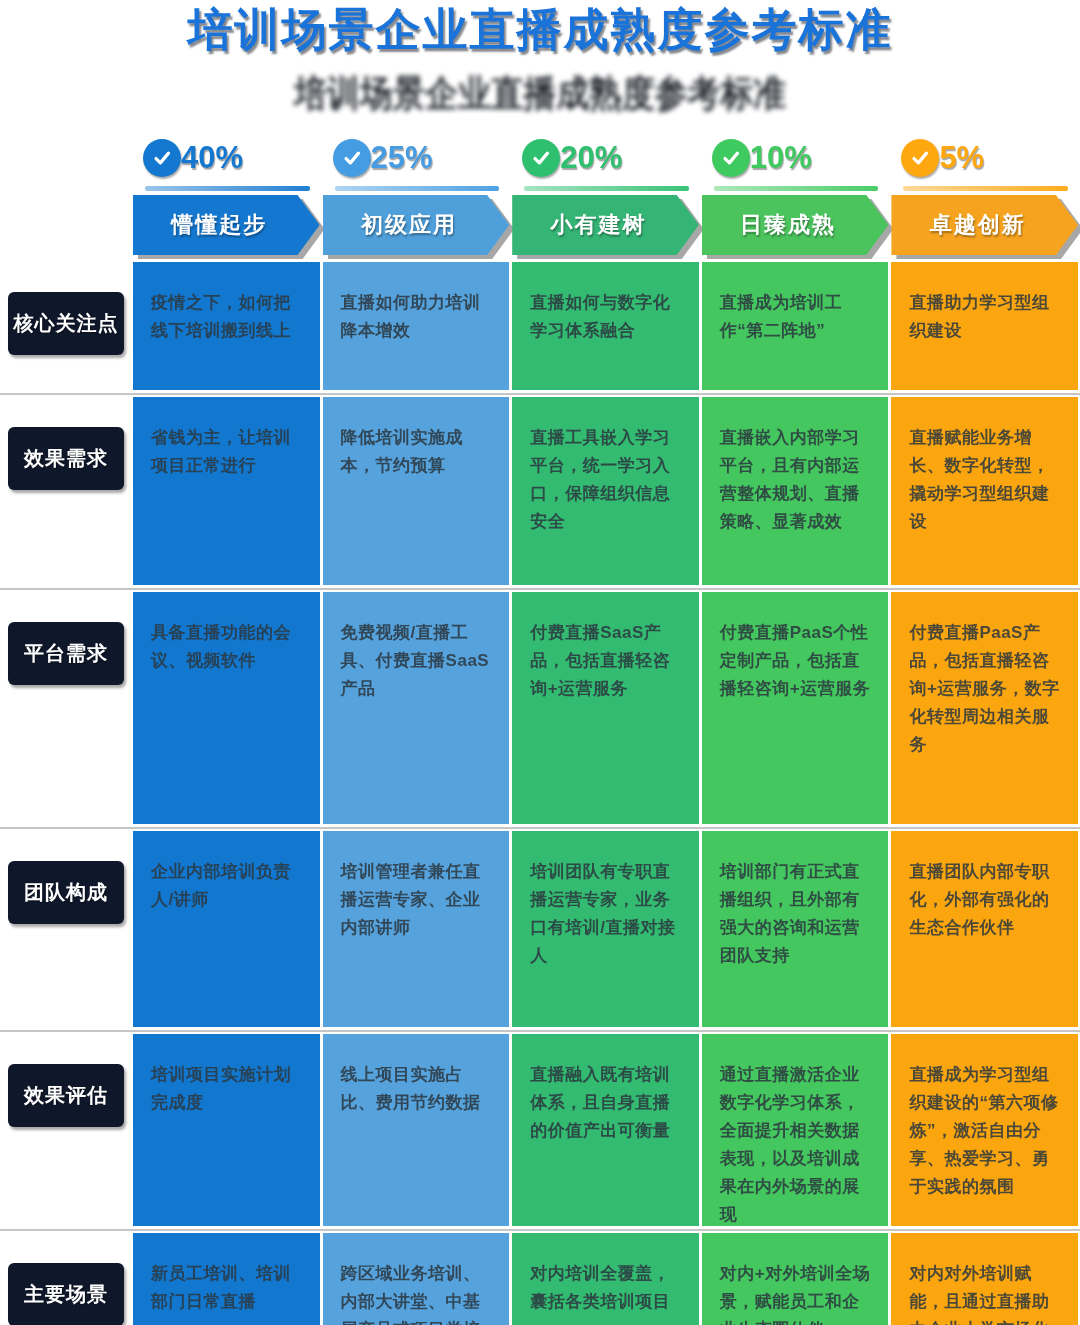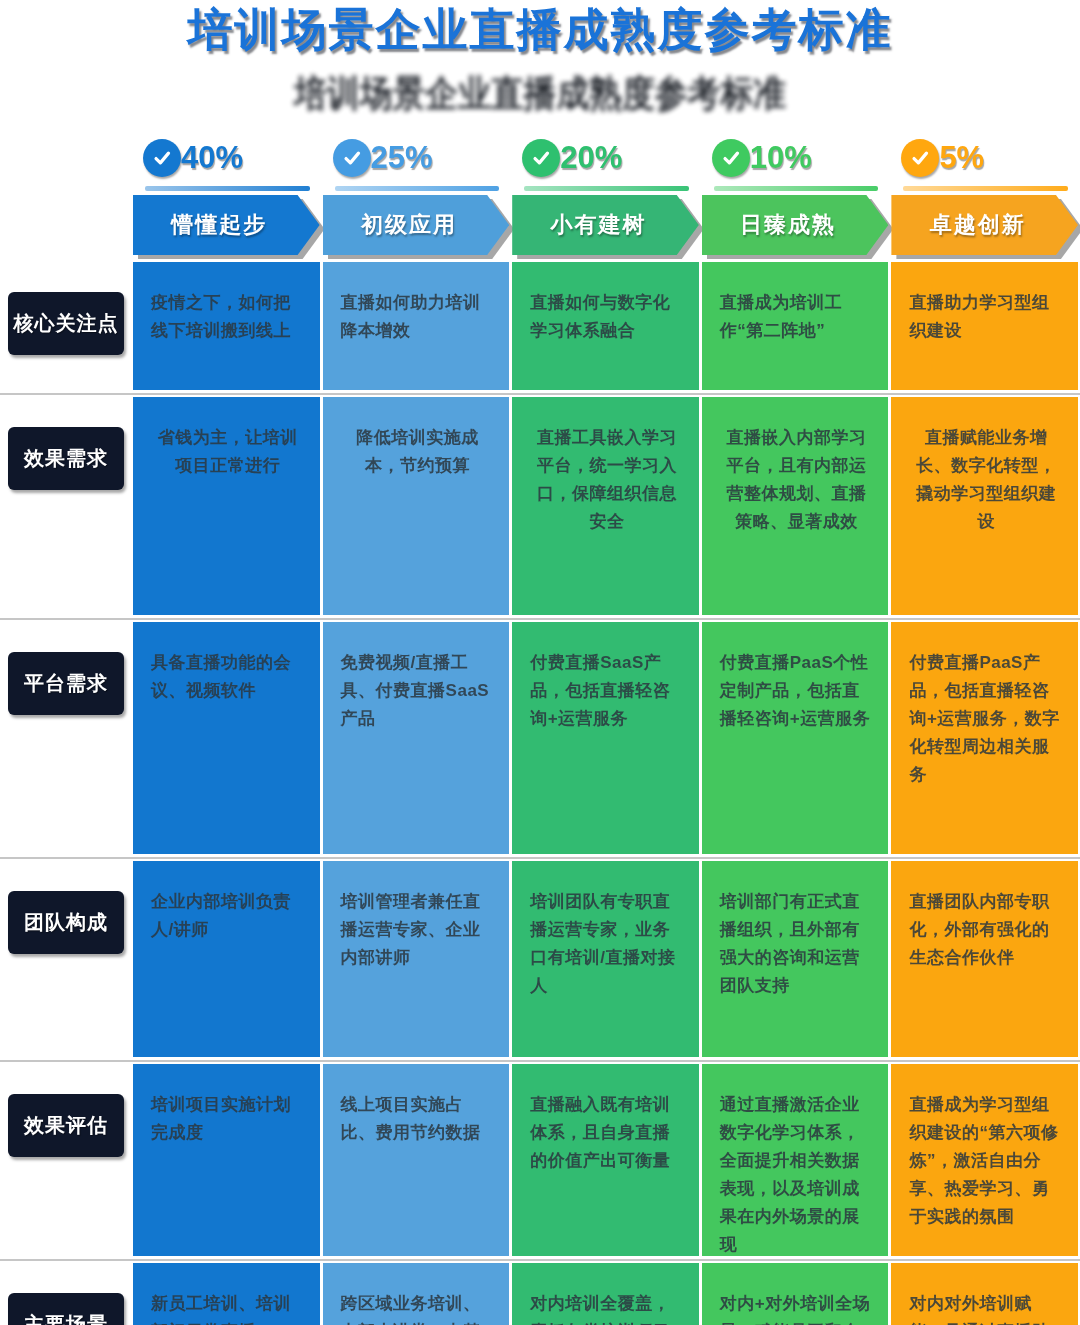--- a/index.html
+++ b/index.html
@@ -72,21 +72,21 @@
     box-shadow:2px 3px 3px rgba(0,0,0,.35);
     text-shadow:1px 1px 1px rgba(0,0,0,.4);
   }
   .cell{
     padding:27px 15px 14px 18px;
     font-size:17px; font-weight:700; line-height:1.65;
     color:rgba(43,55,64,.85);
     letter-spacing:.5px;
   }
   .r1{ min-height:112px; } .r1 .cell{ height:128px; }
-  .r2 .cell{ height:218px;text-align:center; }
+  .r2 .cell{ height:188px; }
   .r3 .cell{ height:232px; }
   .r4 .cell{ height:196px; }
   .r5 .cell{ height:192px; }
   .r6 .cell{ height:166px; }
   .cell{ box-sizing:border-box; }
   
   .bg1{ background:#1277cf; } .bg2{ background:#55a2dc; } .bg3{ background:#32bb71; }
   .bg4{ background:#44c75e; } .bg5{ background:#fba60f; }
   .hd1{ background:#1478d0; } .hd2{ background:#4f9fda; } .hd3{ background:#35b575; }
   .hd4{ background:#4cc45d; } .hd5{ background:#f6a41f; }

